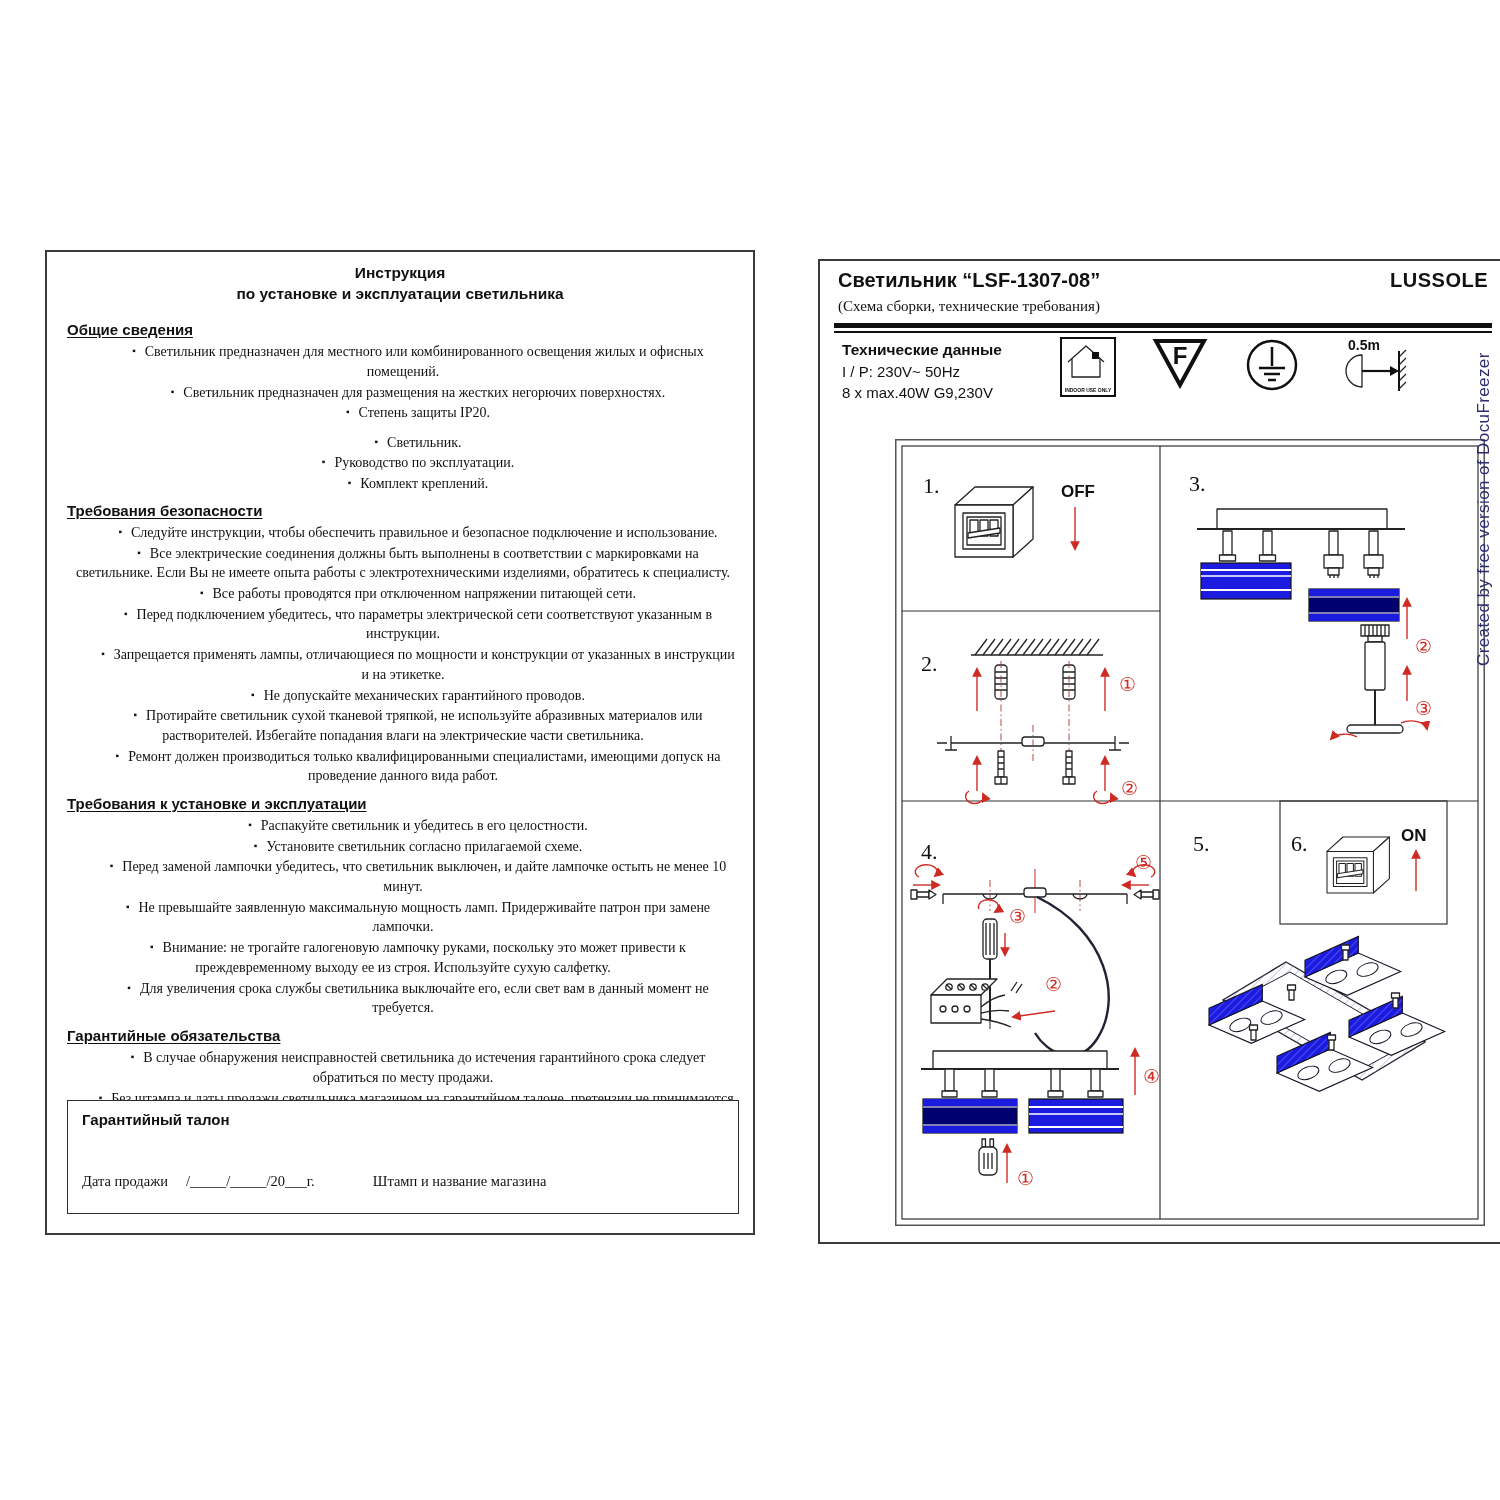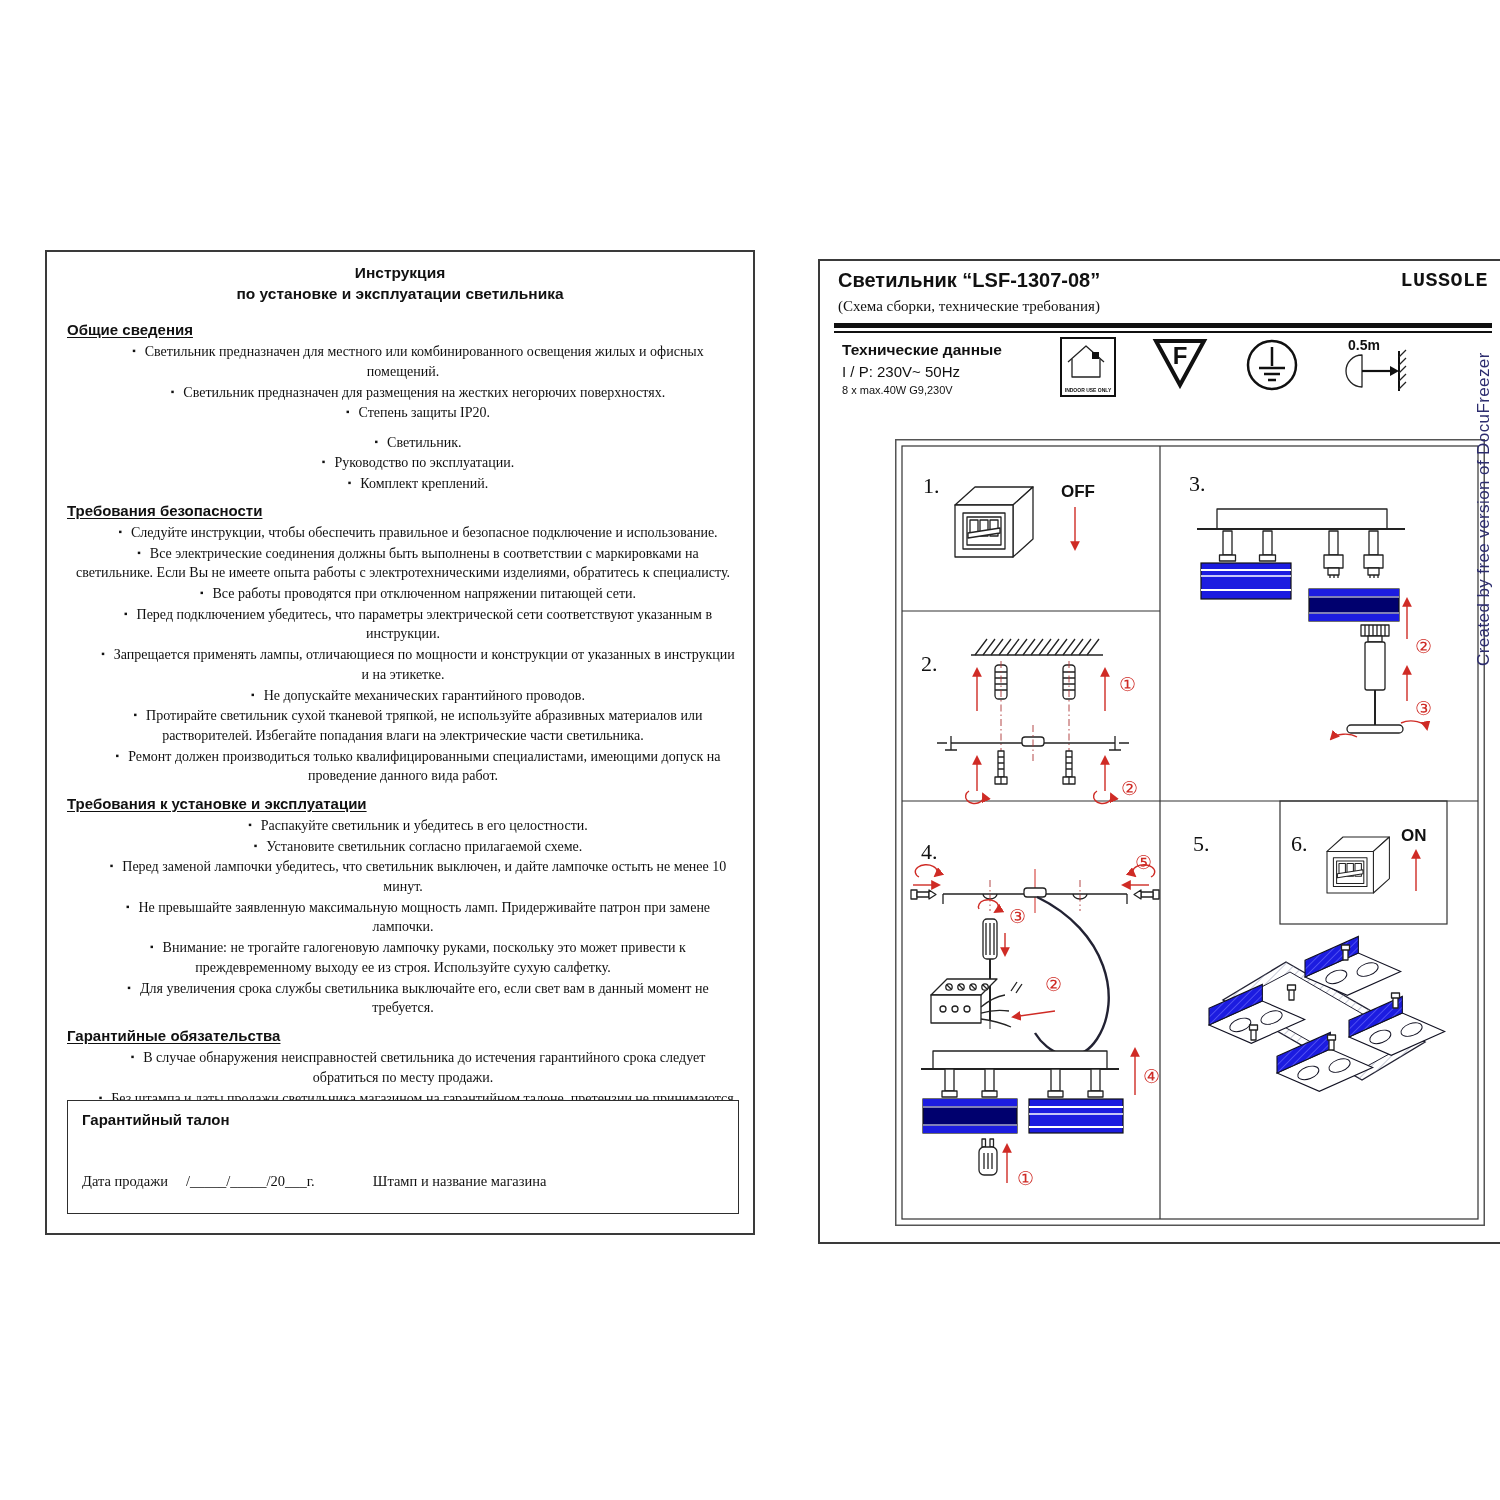--- a/index.html
+++ b/index.html
@@ -23,29 +23,29 @@
             border:1.5px solid #2e2e2e;background:#fff;}
   .war-title{position:absolute;left:14px;top:10px;font-family:"Liberation Sans","DejaVu Sans",sans-serif;
              font-weight:bold;font-size:15px;text-align:center;}
   .war-row{position:absolute;left:14px;top:72px;font-size:14.5px;white-space:nowrap;}
   .war-row .gap1{display:inline-block;width:18px;}
   .war-row .gap2{display:inline-block;width:58px;}
 
   
   .rp-title{position:absolute;left:18px;top:8px;font-family:"Liberation Sans","DejaVu Sans",sans-serif;
             font-weight:bold;font-size:20px;}
-  .rp-brand{position:absolute;right:18px;top:8px;font-family:Liberation Mono, monospace;
+  .rp-brand{position:absolute;right:18px;top:8px;font-family:Liberation Sans, sans-serif;
             font-weight:bold;font-size:20px;letter-spacing:.5px;}
   .rp-sub{position:absolute;left:18px;top:37px;font-size:15px;}
   .rule1{position:absolute;left:14px;right:14px;top:62px;height:5px;background:#101010;}
   .rule2{position:absolute;left:14px;right:14px;top:70px;height:2px;background:#101010;}
   .tech-h{position:absolute;left:22px;top:80px;font-family:"Liberation Sans","DejaVu Sans",sans-serif;
           font-weight:bold;font-size:15.5px;}
   .tech-l1{position:absolute;left:22px;top:102px;font-family:"Liberation Sans","DejaVu Sans",sans-serif;font-size:15px;}
-  .tech-l2{position:absolute;left:22px;top:123px;font-family:"Liberation Sans","DejaVu Sans",sans-serif;font-size:11px;}
+  .tech-l2{position:absolute;left:22px;top:123px;font-family:"Liberation Sans","DejaVu Sans",sans-serif;font-size:15px;}
   .icons-row{position:absolute;left:240px;top:76px;display:flex;gap:36px;align-items:flex-start;}
   .ind-box{width:52px;height:56px;border:2.5px solid #101010;position:relative;}
   .ind-txt{position:absolute;left:0;right:0;bottom:2px;text-align:center;
            font-family:"Liberation Sans","DejaVu Sans",sans-serif;font-weight:bold;font-size:5px;}
   #diagram{position:absolute;left:75px;top:178px;}
 
   
   .wm{position:absolute;right:6px;top:330px;height:336px;writing-mode:vertical-rl;
       transform:rotate(180deg);font-family:"Liberation Sans","DejaVu Sans",sans-serif;
       font-size:17px;color:#2c2c6e;letter-spacing:.4px;}

